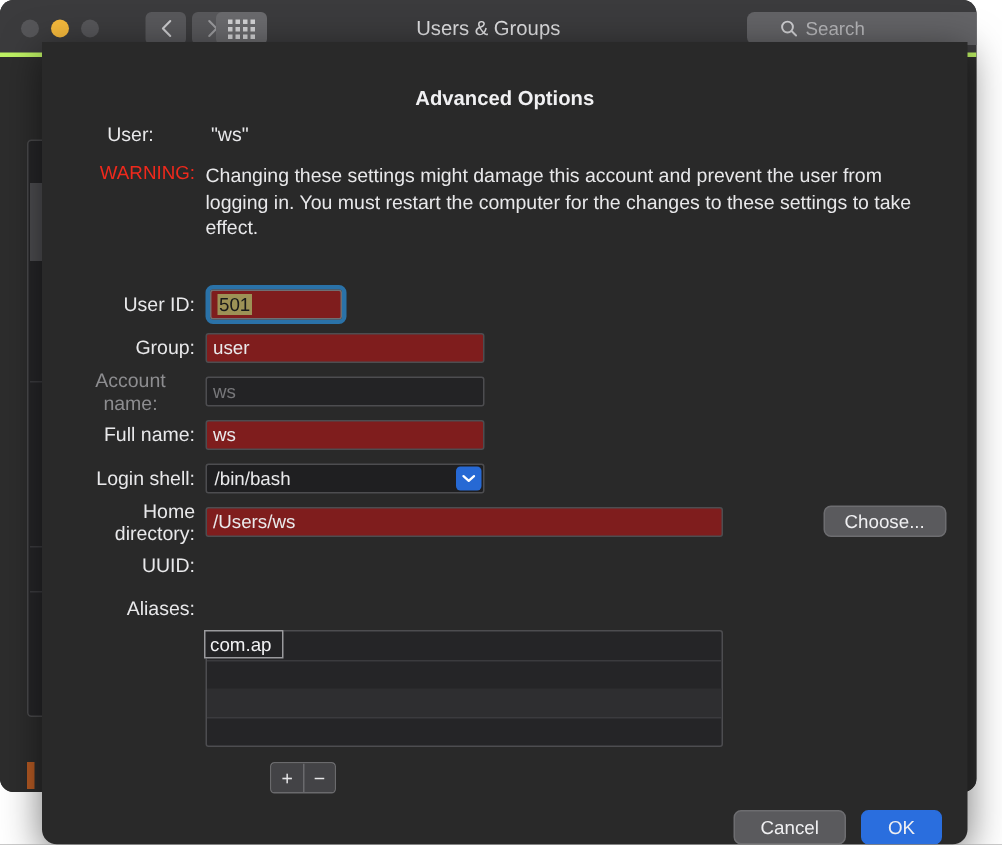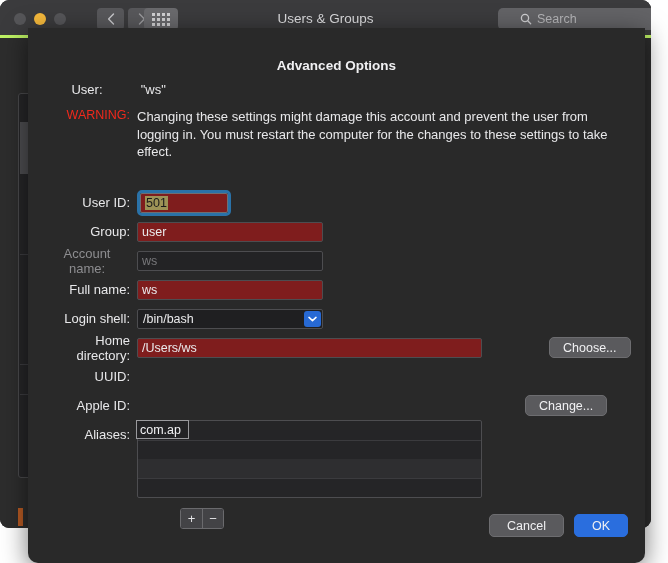--- a/index.html
+++ b/index.html
@@ -164,21 +164,21 @@
     position: absolute; left: 152px; top: 480px;
     display: flex; border: 1px solid #6a6a6d; border-radius: 3px; overflow: hidden;
   }
   .pm div {
     width: 21px; height: 19px; background: #434346;
     display: flex; align-items: center; justify-content: center;
     color: #e6e6e8; font-size: 13px;
   }
   .pm div + div { border-left: 1px solid #6a6a6d; }
 
-  .footer { position: absolute; right: 17px; bottom: 26px; display: flex; gap: 10px; }
+  .footer { position: absolute; right: 17px; bottom: 0; display: flex; gap: 10px; }
   .footer .btn { height: 23px; padding: 0 17px; }
 </style>
 </head>
 <body>
 
 <div id="root">
 
   <div class="bg-window">
 
     <div class="bg-body">
@@ -312,29 +312,20 @@
         </div>
       </div>
 
       <div class="frow">
         <div class="flabel">UUID:</div>
         <div class="fctl">
           <span style="color:#e8e8ea;font-size:13px;"></span>
         </div>
       </div>
 
-      <div class="frow">
-        <div class="flabel">Apple ID:</div>
-        <div class="fctl">
-          <span style="color:#e8e8ea;font-size:13px;"></span>
-        </div>
-        <div class="rightbtn" style="left:481px;">
-          <div class="btn">Change...</div>
-        </div>
-      </div>
 
       <div class="frow">
         <div class="flabel">Aliases:</div>
       </div>
     </div>
 
     <div class="alias-wrap">
       <div class="alias-list">
         <div class="alias-row"></div>
         <div class="alias-row sep"></div>

